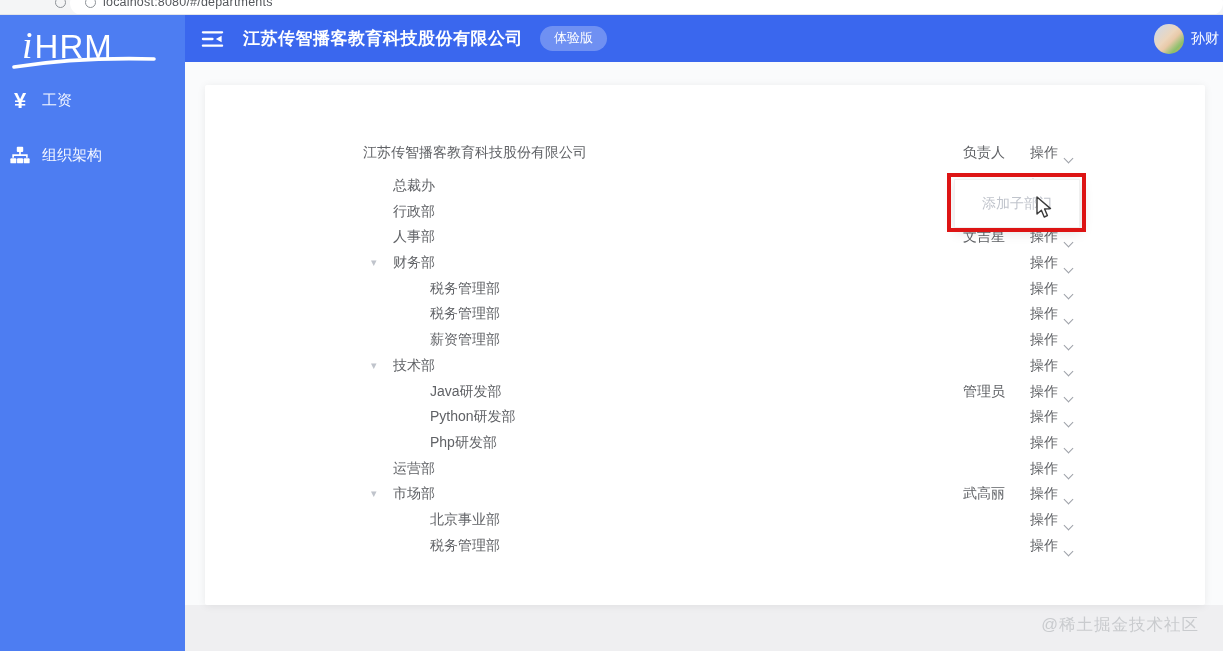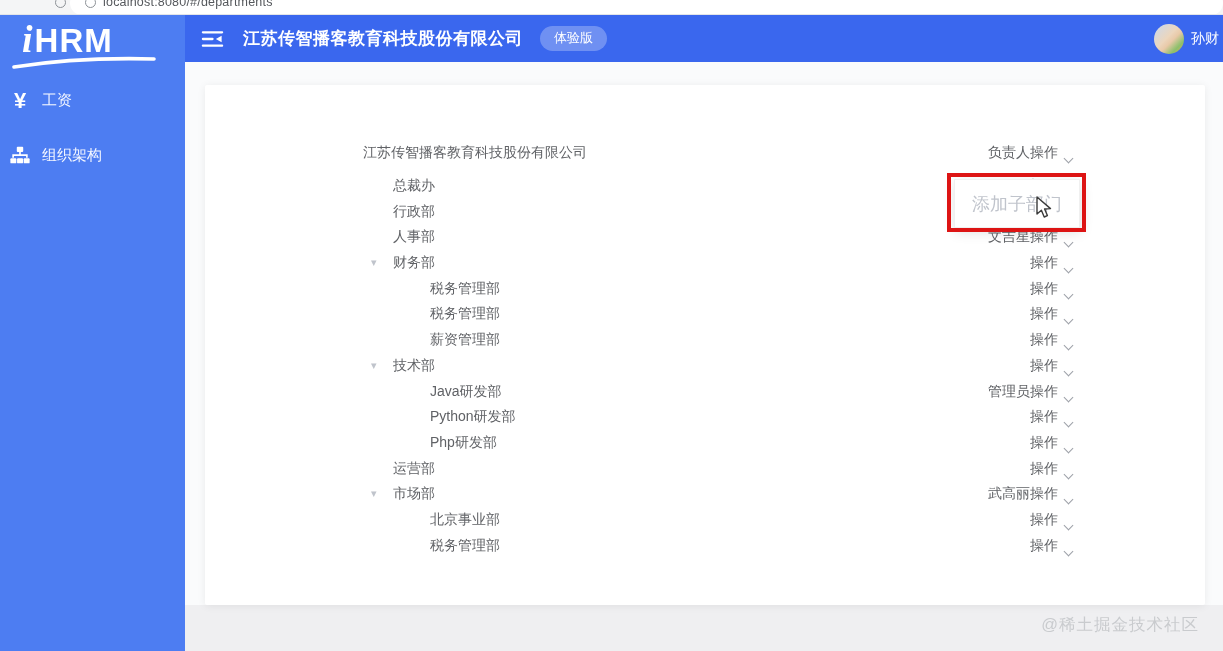--- a/index.html
+++ b/index.html
@@ -14,21 +14,21 @@
                 display:flex; align-items:center; }
   .addr-pill { position:absolute; left:70px; top:0; right:0; height:24px;
                background:#fff; border-radius:12px; }
   .circ { position:absolute; top:6px; width:11px; height:11px; border:1.6px solid #8d9297;
           border-radius:50%; }
   .url { position:absolute; left:103px; top:4px; font-size:12.5px; color:#55585c; letter-spacing:.2px; }
 
   
   .sidebar { left:0; top:15px; width:185px; height:636px; background:#4d7df2; color:#fff; }
   .logo-block { padding:6px 0 0 22px; height:56px; position:relative; }
-  .logo-text { font-size:33px; font-weight:bold; color:#fff; letter-spacing:1px; line-height:36px; }
+  .logo-text { font-size:33px; font-weight:normal; color:#fff; letter-spacing:1px; line-height:48px; }
   .logo-i { font-family:"Liberation Serif","DejaVu Serif",serif; font-style:italic; font-size:38px; margin-right:1px; }
   .swoosh { position:absolute; left:8px; top:40px; }
   .nav { margin-top:2px; }
   .nav-item { height:55px; display:flex; align-items:center; padding-left:7px;
               font-size:15px; color:#f4f7ff; cursor:pointer; }
   .nav-icon { width:26px; height:24px; display:inline-flex; align-items:center; justify-content:center;
               margin-right:9px; font-weight:bold; }
   .yen { font-size:22px; font-weight:bold; color:#fff; line-height:22px; }
 
   
@@ -54,31 +54,31 @@
   .trow { height:25.7px; display:flex; align-items:center; position:relative;
           font-size:14px; color:#606266; }
   .trow:first-child { margin-bottom:7.5px; }
   .lvl0 { padding-left:18px; }
   .lvl1 { padding-left:48px; }
   .lvl2 { padding-left:85px; }
   .tri { position:absolute; left:26px; top:50%; transform:translateY(-53%);
          color:#c0c4cc; font-size:11px; cursor:pointer; }
   .dlabel { white-space:nowrap; }
   .rcell { margin-left:auto; display:flex; align-items:center; }
-  .mgr { margin-right:0; }
+  .mgr { margin-right:25px; }
   .act { display:flex; align-items:flex-end; cursor:pointer; }
   .caret { display:inline-block; width:7px; height:7px; border-right:1.4px solid #9da1a8;
            border-bottom:1.4px solid #9da1a8; transform:rotate(45deg); margin-left:7px;
            margin-top:-3px; }
 
   
   .popup { left:954px; top:179px; width:126px; height:49px; background:#fff;
            box-shadow:1px 4px 12px rgba(0,0,0,.13); border:1px solid #f0f0f0;
            display:flex; align-items:center; justify-content:center; z-index:25; }
-  .popup-item { color:#c0c4cc; font-size:18px; cursor:pointer; }
+  .popup-item { color:#c0c4cc; font-size:14px; cursor:pointer; }
   .red-box { left:947px; top:173px; width:139px; height:59px; border:4px solid #dd1414;
              z-index:30; pointer-events:none; }
   .cursor { left:1035px; top:196px; z-index:40; }
 
   .watermark { right:24px; top:614px; font-size:16.5px; color:#c9cbce; letter-spacing:1px; z-index:5; }
 </style>
 </head>
 <body>
 
 <div class="abs browser-strip">

